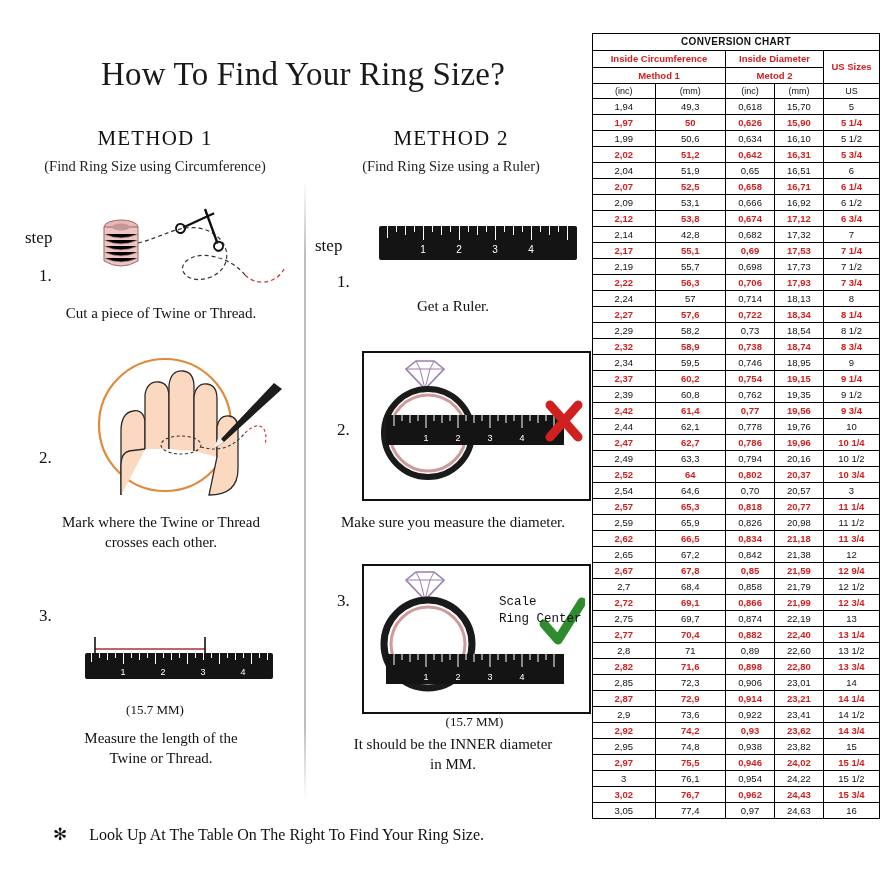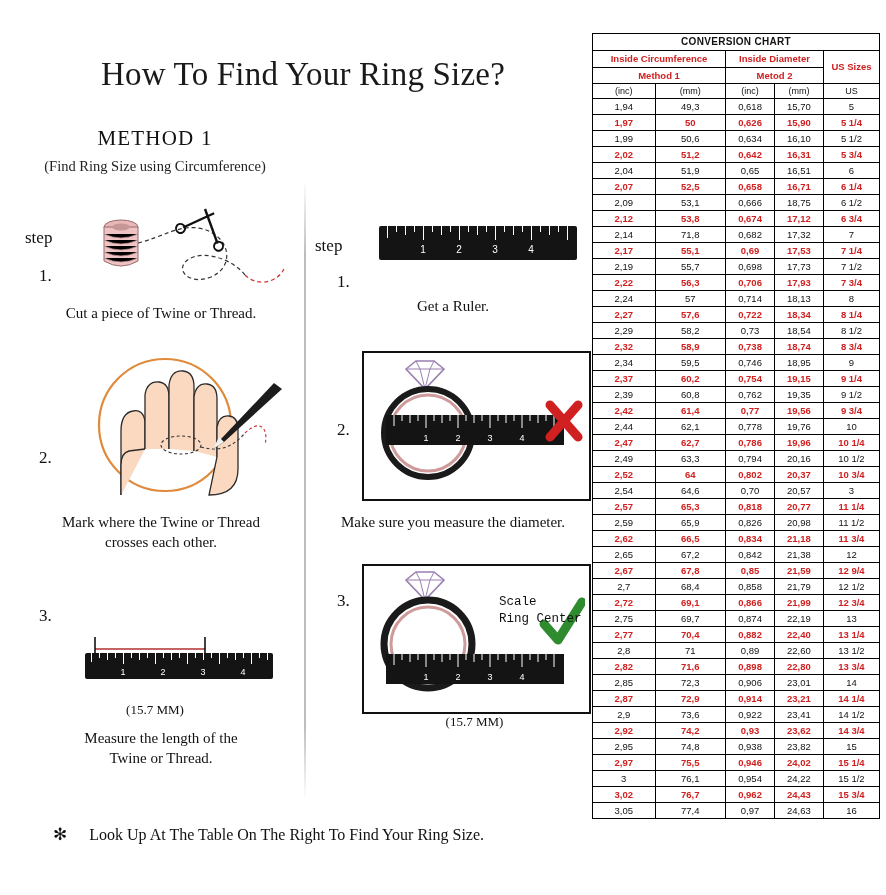--- a/index.html
+++ b/index.html
@@ -207,20 +207,24 @@
 
     <div class="title">How To Find Your Ring Size?</div>
 
     <div class="divider"></div>
 
     <div class="method m1">
       <div class="method-title">METHOD 1</div>
       <div class="method-sub">(Find Ring Size using Circumference)</div>
     </div>
 
+    <div class="method m2">
+      <div class="method-title">METHOD 2</div>
+      <div class="method-sub">(Find Ring Size using a Ruler)</div>
+    </div>
 
     <div class="step-word" style="left:18px; top:220px;">step</div>
     <div class="step-num" style="left:32px; top:258px;">1.</div>
 
     <svg style="position:absolute; left:78px; top:195px;" width="212" height="95" viewBox="0 0 212 95">
 
       <ellipse cx="36" cy="24" rx="17" ry="7" fill="#e8b8b8" stroke="#9b6b6b" stroke-width="1"></ellipse>
       <path d="M19 24 L19 58 Q36 68 53 58 L53 24 Z" fill="#edc3c3" stroke="#9b6b6b" stroke-width="1"></path>
       <g stroke="#c99a9a" stroke-width=".8">
         <path d="M19 31 Q36 39 53 31"></path>
@@ -455,20 +459,22 @@
         </g>
       </svg>
     </div>
 
     <div class="scale-label" style="left:492px; top:586px;">
       <span style="white-space: pre-line;">Scale
 Ring Center</span>
     </div>
 
     <div class="mm-label" style="left:355px; top:706px; width:225px; text-align:center;">(15.7 MM)</div>
+    <div class="cap" style="left: 300px; top: 726px; width: 292px; white-space: pre-line;">It should be the INNER diameter
+in MM.</div>
 
     <div class="footnote">
       <span class="star">✻</span><span>Look Up  At The Table On The Right To Find Your Ring Size.</span>
     </div>
   </div>
 
   <div class="table-wrap">
     <table class="conv">
       <thead>
         <tr>
@@ -531,33 +537,33 @@
             <td>2,07</td>
             <td>52,5</td>
             <td>0,658</td>
             <td>16,71</td>
             <td>6 1/4</td>
           </tr>
           <tr>
             <td>2,09</td>
             <td>53,1</td>
             <td>0,666</td>
-            <td>18,75</td>
+            <td>16,92</td>
             <td>6 1/2</td>
           </tr>
           <tr class="red">
             <td>2,12</td>
             <td>53,8</td>
             <td>0,674</td>
             <td>17,12</td>
             <td>6 3/4</td>
           </tr>
           <tr>
             <td>2,14</td>
-            <td>71,8</td>
+            <td>42,8</td>
             <td>0,682</td>
             <td>17,32</td>
             <td>7</td>
           </tr>
           <tr class="red">
             <td>2,17</td>
             <td>55,1</td>
             <td>0,69</td>
             <td>17,53</td>
             <td>7 1/4</td>

